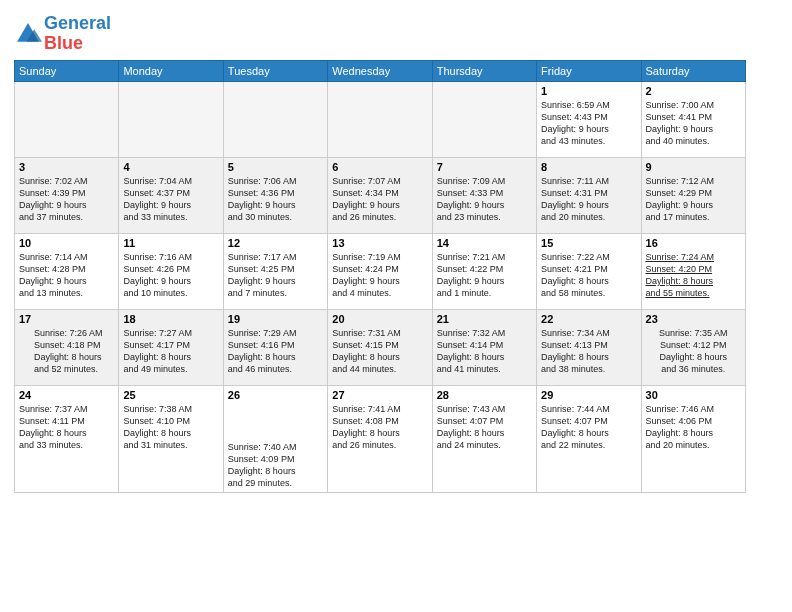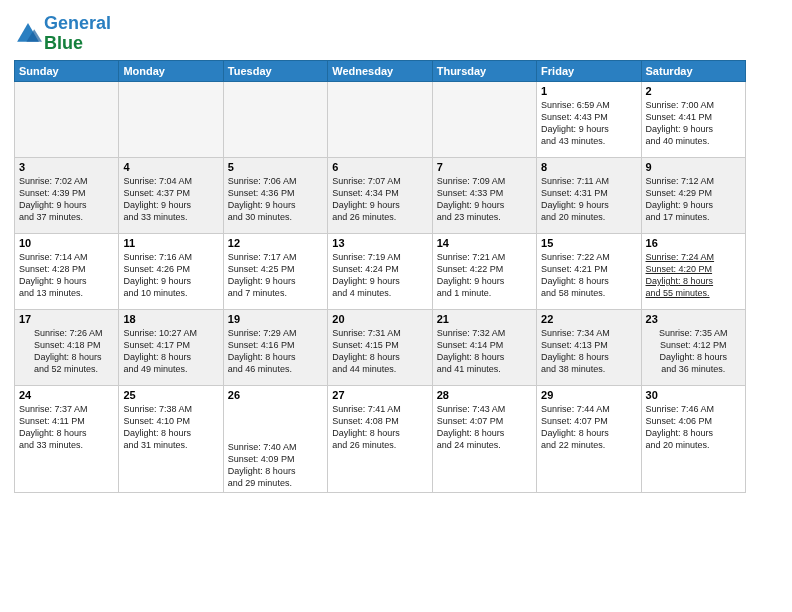--- a/index.html
+++ b/index.html
@@ -55,21 +55,21 @@
     }
     table {
       width: 100%;
       border-collapse: collapse;
       table-layout: fixed;
     }
     th {
       background: #2a7fc1;
       color: #fff;
       font-size: 11px;
-      font-weight: bold;
+      font-weight: normal;
       padding: 4px 4px;
       text-align: left;
       border: 1px solid #1e6aa0;
     }
     td {
       vertical-align: top;
       border: 1px solid #ccc;
       padding: 3px 4px;
       font-size: 9.5px;
       height: 76px;
@@ -98,21 +98,21 @@
 <div class="page">
   <div class="header">
     <div class="logo">
       <svg class="logo-icon" viewBox="0 0 36 36">
         <polygon points="18,4 32,28 4,28" fill="#2a7fc1"></polygon>
         <polygon points="26,12 36,28 16,28" fill="#1a5fa0" opacity="0.7"></polygon>
       </svg>
       <div>
         <div class="logo-text">
           <span>General</span><br>
-          <span style="color:#15803d">Blue</span>
+          <span style="color:#ef4444">Blue</span>
         </div>
       </div>
     </div>
     <div class="title-block">
       <div class="month-title"></div>
       <div class="location"></div>
     </div>
   </div>
 
   <table>
@@ -254,21 +254,21 @@
         <tr>
           <td class="shaded">
             <div class="day-num">17</div>
             <div class="day-info" style="white-space: pre-line; margin-left: 15px;">Sunrise: 7:26 AM
 Sunset: 4:18 PM
 Daylight: 8 hours
 and 52 minutes.</div>
           </td>
           <td class="shaded">
             <div class="day-num">18</div>
-            <div class="day-info" style="white-space: pre-line;">Sunrise: 10:27 AM
+            <div class="day-info" style="white-space: pre-line;">Sunrise: 7:27 AM
 Sunset: 4:17 PM
 Daylight: 8 hours
 and 49 minutes.</div>
           </td>
           <td class="shaded">
             <div class="day-num">19</div>
             <div class="day-info" style="white-space: pre-line;">Sunrise: 7:29 AM
 Sunset: 4:16 PM
 Daylight: 8 hours
 and 46 minutes.</div>

